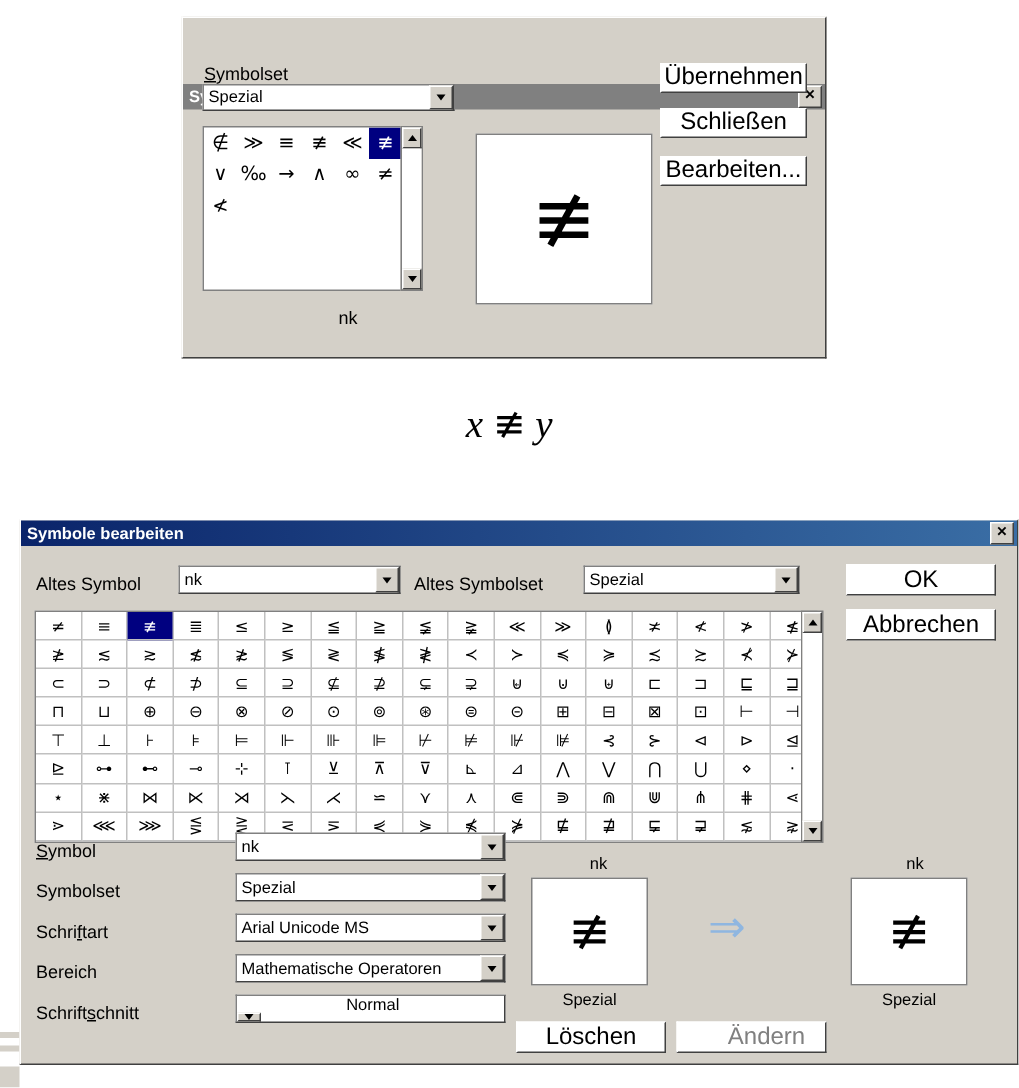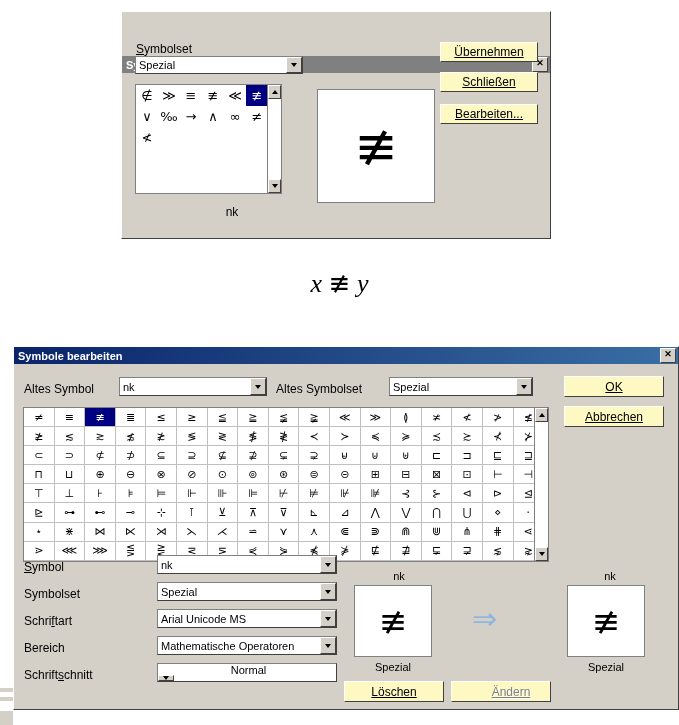--- a/index.html
+++ b/index.html
@@ -87,31 +87,30 @@
   }
   .arrow .tri {
     width: 0; height: 0;
     border-left: 3px solid transparent;
     border-right: 3px solid transparent;
     border-top: 4px solid #000;
   }
 
   .btn {
     position: absolute;
-    background: #fef9c3;
+    background: #ffffff;
     border-top: 1px solid #ffffff;
     border-left: 1px solid #ffffff;
     border-right: 1px solid #404040;
     border-bottom: 1px solid #404040;
     box-sizing: border-box;
-    font-size: 12px;
+    font-size: 16px;
     display: flex; align-items: center; justify-content: center;
     cursor: pointer;
     color: #000;
-    text-decoration: underline;
   }
   .btn.disabled { color: #808080; text-shadow: 1px 1px 0 #ffffff; padding-left: 20px; }
 
   
   #dlg-symbole { left: 121px; top: 11px; width: 430px; height: 228px; }
 
   .symgrid {
     position: absolute;
     background: #ffffff;
     border: 1px solid #808080;

